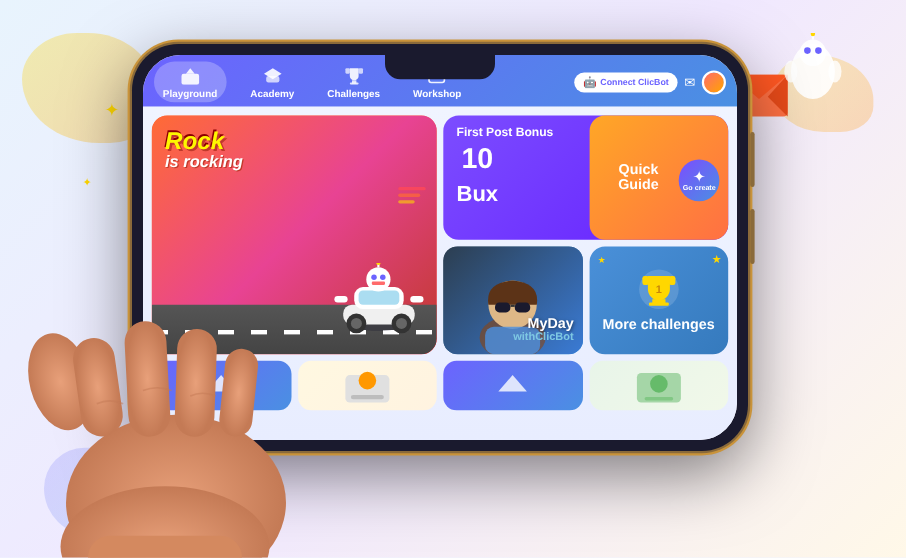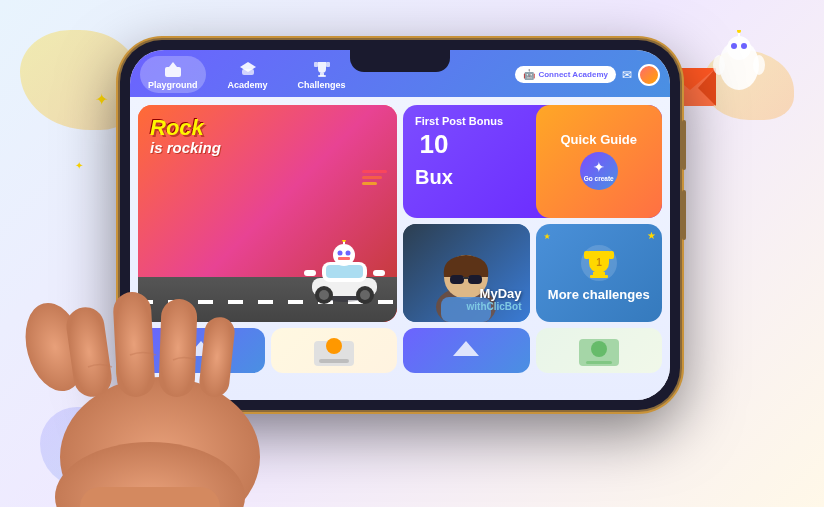--- a/index.html
+++ b/index.html
@@ -271,21 +271,21 @@
       margin-top: 4px;
     }
 
     
     .card-quickguide {
       grid-column: 4 / 5;
       grid-row: 1 / 2;
       background: linear-gradient(135deg, #ffa726, #ff7043);
       border-radius: 14px;
       display: flex;
-      flex-direction: column;
+      flex-direction: row;
       align-items: center;
       justify-content: center;
       padding: 8px;
       position: relative;
     }
 
     
     .card-bottom-1 {
       grid-column: 1 / 2;
       grid-row: 3 / 4;
@@ -490,27 +490,37 @@
                   <path d="M5,1 h8 v7 a4,4 0 0 1-8,0 Z" fill="white" opacity="0.9"></path>
                   <rect x="1" y="1" width="4" height="5" rx="1" fill="white" opacity="0.7"></rect>
                   <rect x="13" y="1" width="4" height="5" rx="1" fill="white" opacity="0.7"></rect>
                   <rect x="7" y="12" width="4" height="3" fill="white" opacity="0.8"></rect>
                   <rect x="5" y="14" width="8" height="2" rx="1" fill="white" opacity="0.8"></rect>
                 </svg>
               </div>
               <span class="nav-label">Challenges</span>
             </div>
 
+            <div class="nav-item">
+              <div class="nav-icon">
+                <svg width="18" height="16" viewBox="0 0 18 16">
+                  <rect x="2" y="2" width="14" height="12" rx="2" fill="none" stroke="white" stroke-width="1.5" opacity="0.9"></rect>
+                  <line x1="6" y1="6" x2="12" y2="6" stroke="white" stroke-width="1.5" opacity="0.9"></line>
+                  <line x1="6" y1="9" x2="12" y2="9" stroke="white" stroke-width="1.5" opacity="0.9"></line>
+                </svg>
+              </div>
+              <span class="nav-label">Workshop</span>
+            </div>
 
           </div>
 
           <div class="nav-right">
             <button class="connect-btn">
               <span class="connect-btn-icon">🤖</span>
-              <span>Connect Academy</span>
+              <span>Connect ClicBot</span>
             </button>
             <span class="nav-mail">✉</span>
             <div class="nav-avatar"></div>
           </div>
         </div>
 
         <div class="content-area">
 
           <div class="card-rock">
             <div class="card-rock-bg"></div>

